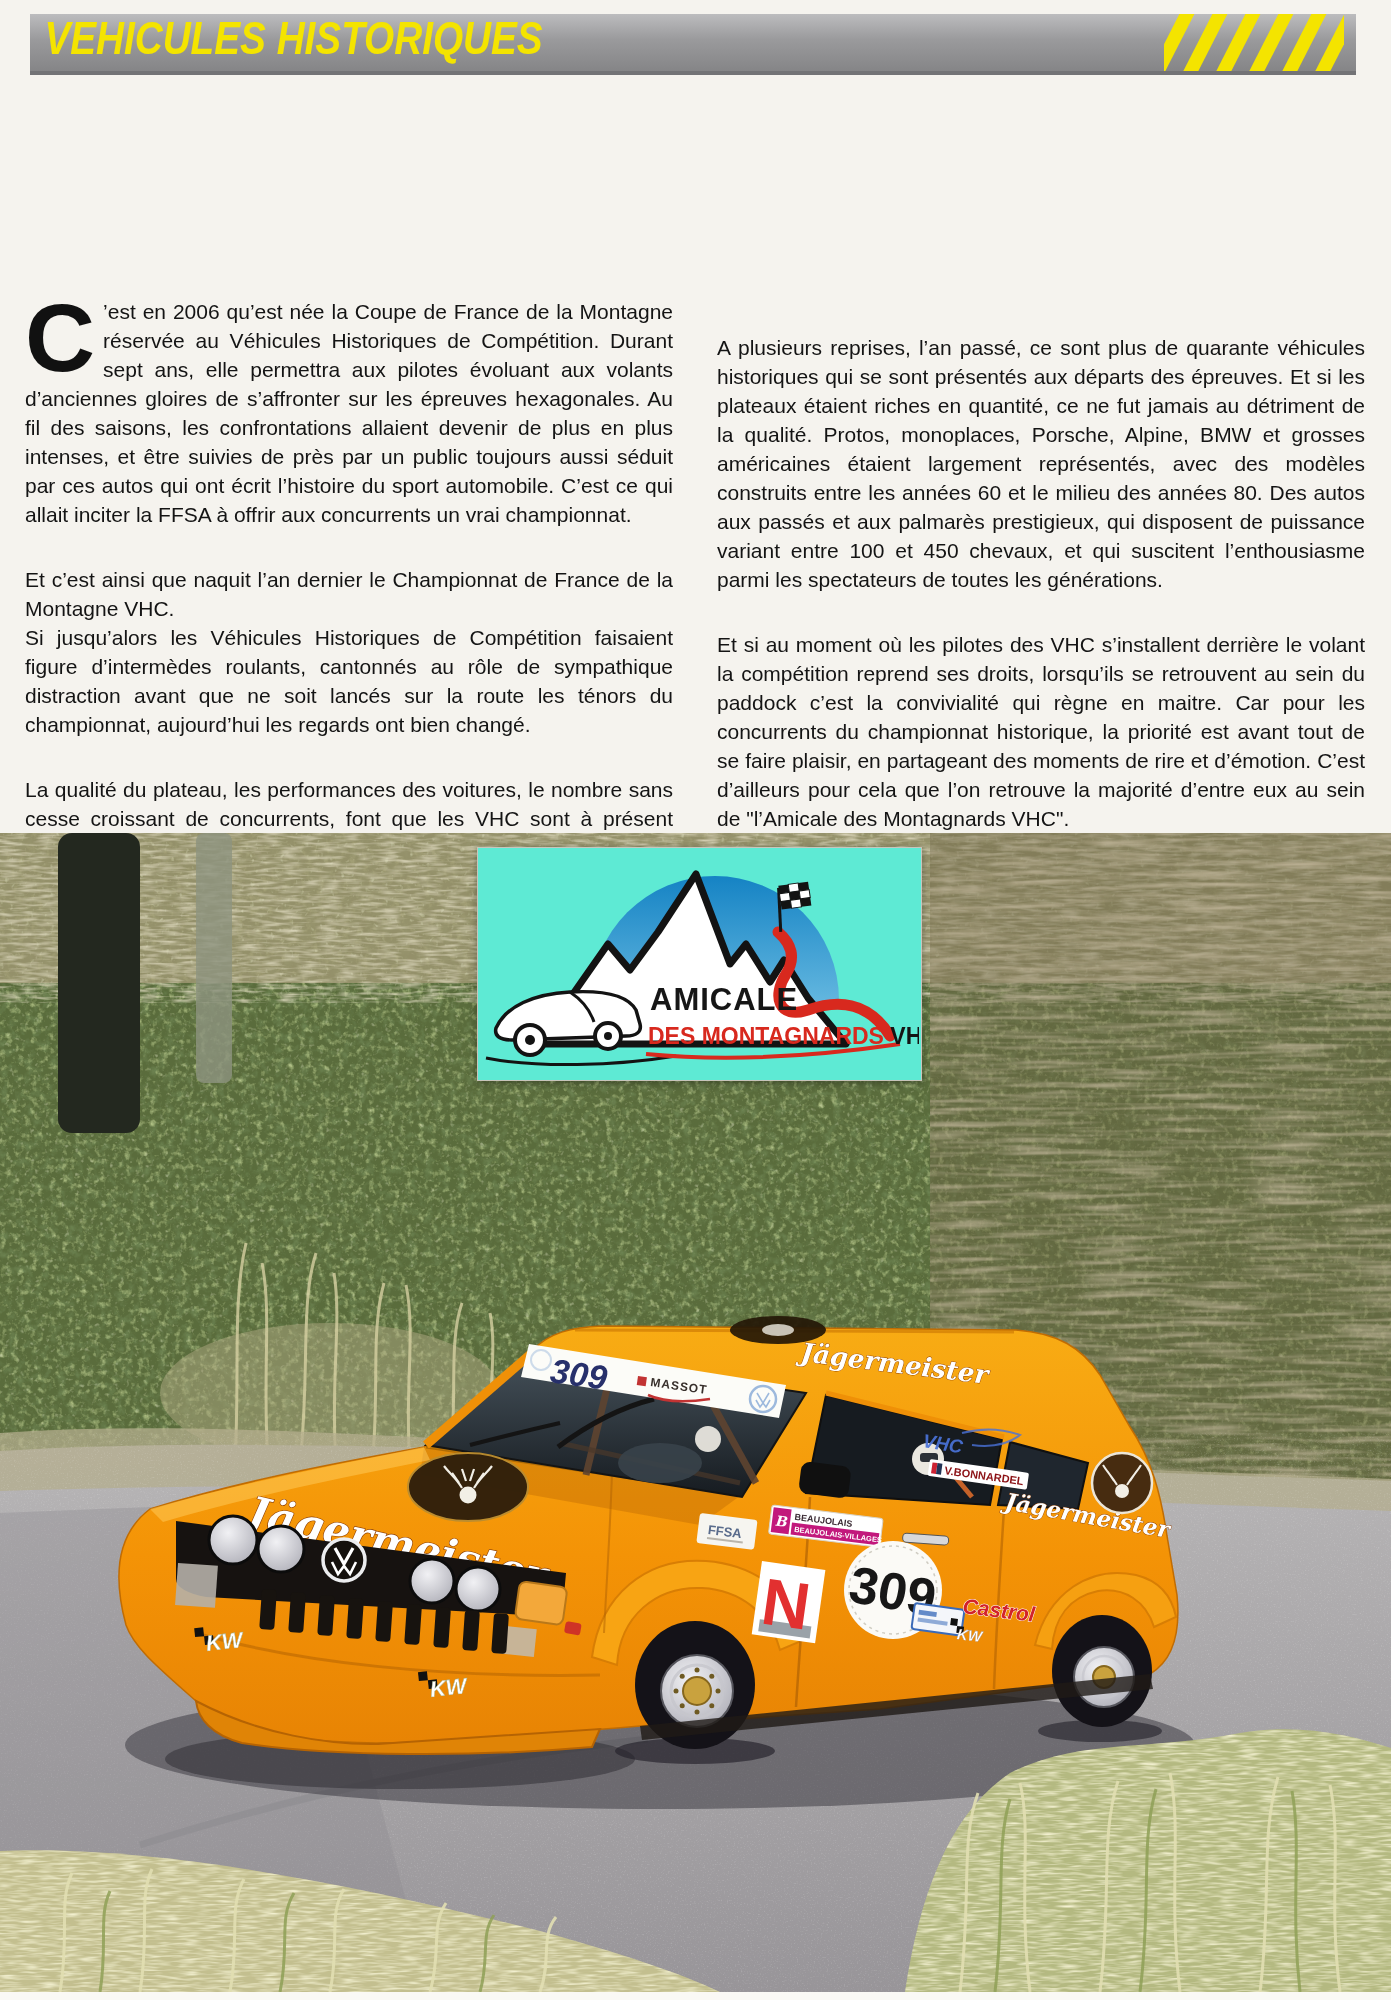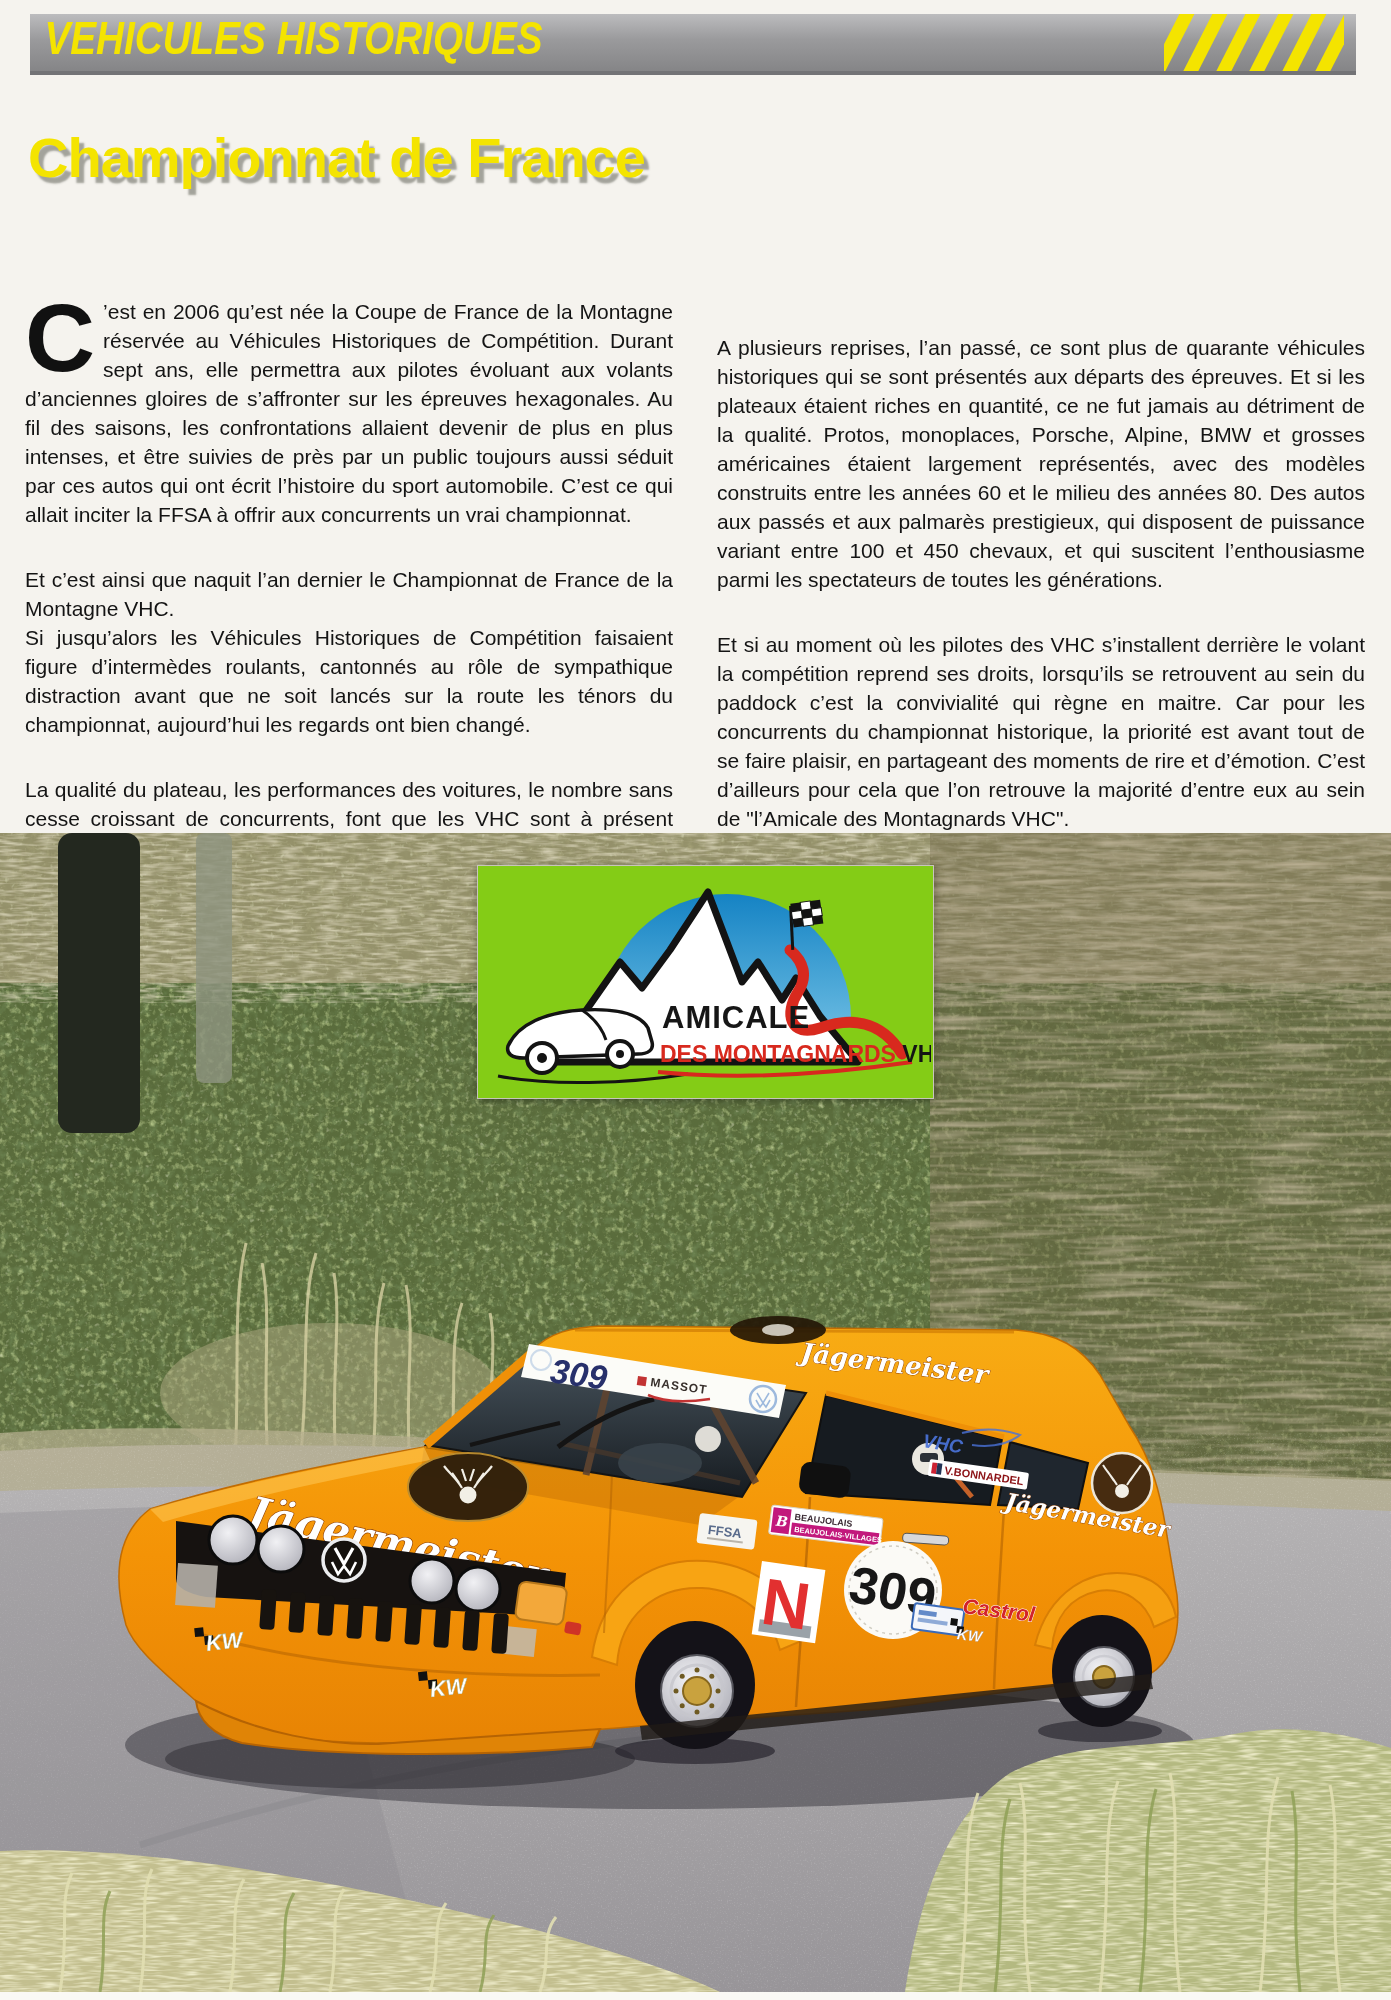--- a/index.html
+++ b/index.html
@@ -39,42 +39,41 @@
   .para b{font-weight:normal;}
   .dropcap{
     float:left;font-weight:bold;font-size:97px;line-height:77px;
     padding:2px 8px 0 0;color:#111;
   }
   
   .photo{position:absolute;left:0;top:833px;width:1391px;height:1159px;z-index:2;background:#62743f;}
   .photo svg{display:block;}
   
   .club-logo{
-    position:absolute;left:477px;top:32px;width:443px;height:232px;
-    background:#84cc16;border:1px solid #c8c5bb;box-shadow:0 2px 8px rgba(0,0,0,.35);padding-left:12px;
+    position:absolute;left:477px;top:14px;width:443px;height:232px;
+    background:#5eead4;border:1px solid #c8c5bb;box-shadow:0 2px 8px rgba(0,0,0,.35);
   }
   .bottom-margin{position:absolute;left:0;bottom:0;width:1391px;height:8px;background:#faf9f5;z-index:3;}
 </style>
 </head>
 <body>
 
 <div class="topbar">
   <div class="topbar-title">VEHICULES HISTORIQUES</div>
   <div class="stripes">
     <div class="stripe"></div>
     <div class="stripe"></div>
     <div class="stripe"></div>
     <div class="stripe"></div>
     <div class="stripe"></div>
     <div class="stripe"></div>
   </div>
 </div>
 
 <div class="headline">
-  <div>Championnat de France</div>
 </div>
 
 <div class="article">
   <div class="col">
       <p class="para"><span class="dropcap">C</span><span>’est en 2006 qu’est née la Coupe de France de la Montagne réservée au Véhicules Historiques de Compétition. Durant sept ans, elle permettra aux pilotes évoluant aux volants d’anciennes gloires de </span><b>s’affronter sur les épreuves hexagonales</b><span>. Au fil des saisons, les confrontations allaient devenir de plus en plus intenses, et être suivies de près par un public toujours aussi séduit par ces autos qui ont écrit l’histoire du sport automobile. C’est ce qui allait inciter la FFSA à offrir aux concurrents un vrai championnat.</span></p>
       <p class="para gap"><span>Et c’est ainsi que </span><b>naquit l’an dernier le Championnat de France de la Montagne VHC</b><span>.</span></p>
       <p class="para"><span>Si jusqu’alors les Véhicules Historiques de Compétition faisaient figure d’intermèdes roulants, cantonnés au rôle de sympathique distraction avant que ne soit lancés sur la route les ténors du championnat, aujourd’hui les regards ont bien changé.</span></p>
       <p class="para gap"><span>La qualité du plateau, les performances des voitures, le nombre sans cesse croissant de concurrents, font que les VHC sont à présent perçus comme des animateurs des épreuves du championnat de France de la Montagne, au même</span></p>
     </div>
   <div class="col">

